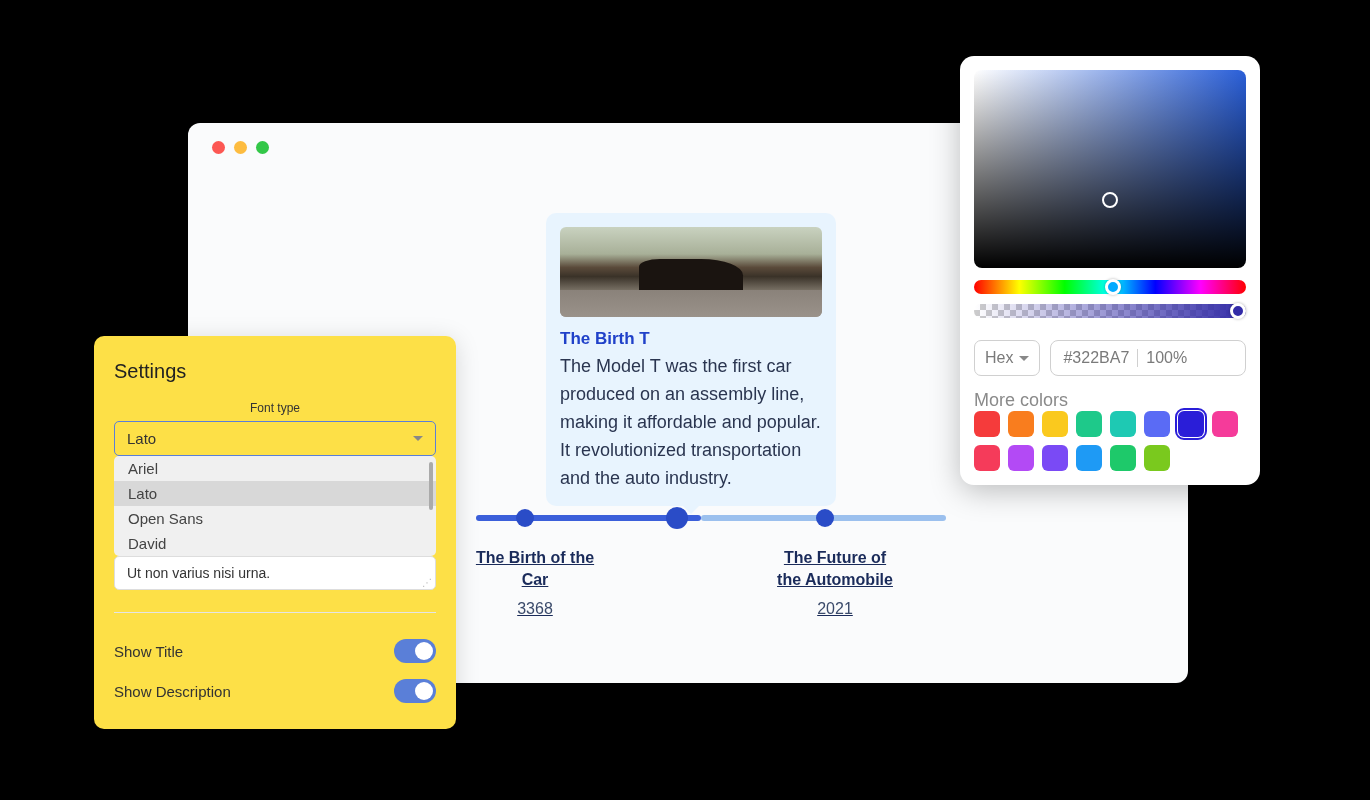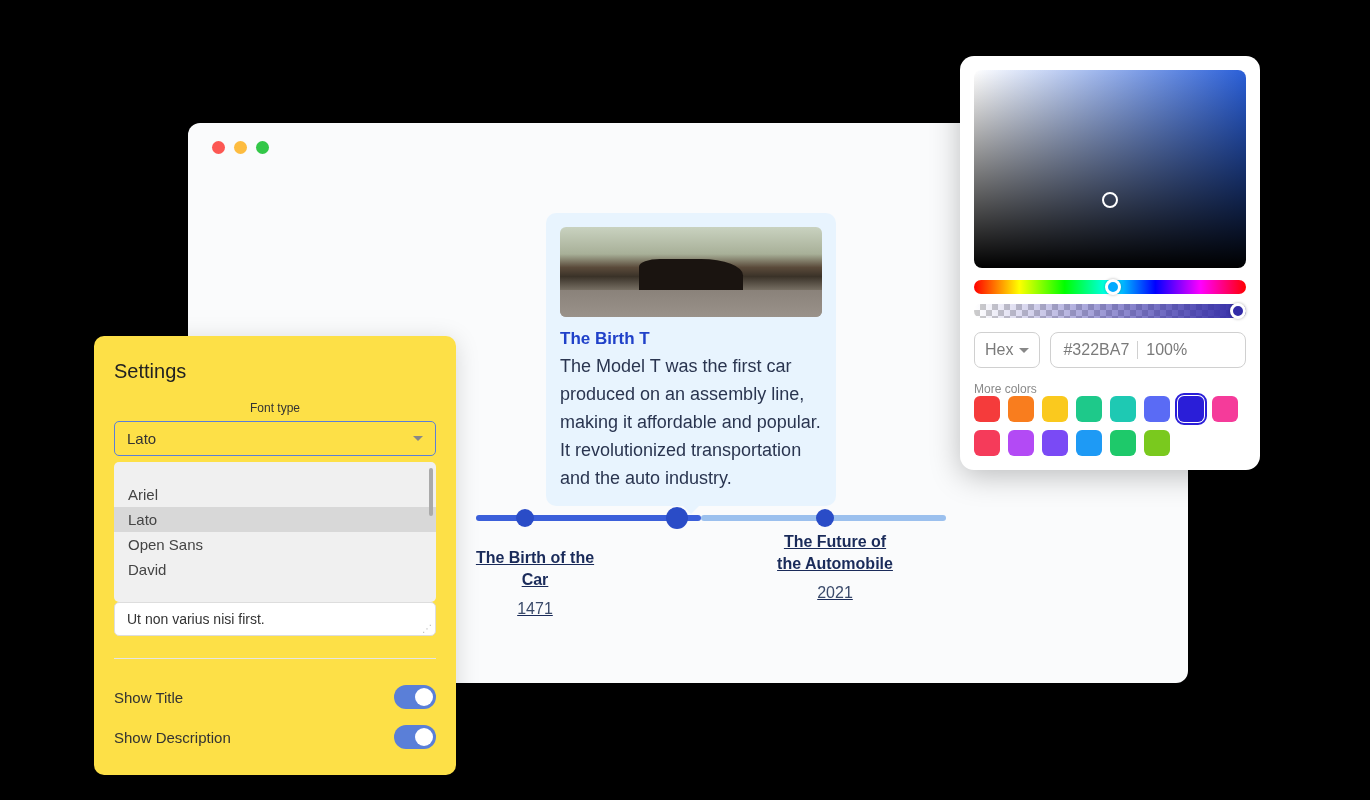--- a/index.html
+++ b/index.html
@@ -80,21 +80,21 @@
     .tl-bar1 { position: absolute; left: 0; width: 225px; height: 6px; top: 2px; background: #3b5fda; border-radius: 3px; }
     .tl-bar2 { position: absolute; left: 225px; width: 245px; height: 6px; top: 2px; background: #9bc0ee; border-radius: 3px; }
     .tl-dot { position: absolute; width: 18px; height: 18px; background: #2a4cc7; border-radius: 50%; top: -4px; }
     .tl-dot.d1 { left: 40px; }
     .tl-dot.d2 { left: 190px; width: 22px; height: 22px; top: -6px; }
     .tl-dot.d3 { left: 340px; }
     
     .tl-label { position: absolute; text-align: center; width: 130px; color: #1a2b5a; font-weight: 700; font-size: 16px; line-height: 1.4; text-decoration: underline; }
     .tl-label.l1 { left: 282px; top: 424px; }
     .tl-label.l2 { left: 432px; top: 424px; }
-    .tl-label.l3 { left: 582px; top: 408px; }
+    .tl-label.l3 { left: 582px; top: 424px; }
     .tl-year { font-weight: 400; color: #3a4a6a; margin-top: 6px; }
     
     .settings-panel {
       position: absolute;
       left: 94px;
       top: 336px;
       width: 362px;
       background: #fde047;
       border-radius: 10px;
       padding: 24px 20px 18px;
@@ -110,22 +110,21 @@
       justify-content: space-between;
       align-items: center;
       font-size: 15px;
       color: #333;
       cursor: pointer;
     }
     .chevron { width: 0; height: 0; border-left: 5px solid transparent; border-right: 5px solid transparent; border-top: 5px solid #888; }
     .dropdown {
       background: #f0f0f0;
       border-radius: 5px;
-      margin-top: 6px;
-      padding: 20px 0;
+      padding: 0 0;
       position: relative;
     }
     .dropdown-scrollbar {
       position: absolute;
       right: 3px;
       top: 6px;
       width: 4px;
       height: 48px;
       background: #aaa;
       border-radius: 2px;
@@ -220,21 +219,21 @@
     .alpha-thumb {
       position: absolute;
       width: 16px; height: 16px;
       border: 3px solid #fff;
       background: #322ba7;
       border-radius: 50%;
       top: -1px;
       right: 0;
       box-shadow: 0 0 3px rgba(0,0,0,0.3);
     }
-    .hex-row { display: flex; gap: 10px; margin-top: 14px; }
+    .hex-row { display: flex; gap: 10px; margin-top: 22px; }
     .hex-select {
       border: 1px solid #d0d0d0;
       border-radius: 7px;
       padding: 8px 10px;
       display: flex;
       align-items: center;
       gap: 6px;
       font-size: 16px;
       color: #7a7a7a;
       cursor: pointer;
@@ -244,21 +243,21 @@
       border: 1px solid #d0d0d0;
       border-radius: 8px;
       padding: 8px 12px;
       display: flex;
       align-items: center;
       font-size: 16px;
       color: #7a7a7a;
       gap: 8px;
     }
     .hex-divider { width: 1px; height: 18px; background: #d0d0d0; }
-    .more-label { color: #8a8a8a; font-size: 12px; margin-top: 14px; }
+    .more-label { color: #8a8a8a; font-size: 18px; margin-top: 14px; }
     .swatch-grid { display: flex; flex-wrap: wrap; gap: 8px; }
     .swatch { width: 26px; height: 26px; border-radius: 6px; cursor: pointer; }
     .swatch.selected { outline: 2px solid #2a1ed8; outline-offset: 1px; }
   </style>
 </head>
 <body>
 
 <div class="main-window">
   <div class="traffic-lights">
     <div class="traffic-light tl-red"></div>
@@ -276,21 +275,21 @@
   <div class="timeline">
     <div class="tl-bar1"></div>
     <div class="tl-bar2"></div>
     <div class="tl-dot d1"></div>
     <div class="tl-dot d2"></div>
     <div class="tl-dot d3"></div>
   </div>
 
   <div class="tl-label l1">
     <div>The Birth of the Car</div>
-    <div class="tl-year">1471</div>
+    <div class="tl-year">3368</div>
   </div>
   <div class="tl-label l3">
     <div>The Future of the Automobile</div>
     <div class="tl-year">2021</div>
   </div>
 </div>
 
 <div class="settings-panel">
   <div class="settings-title">Settings</div>
   <div class="field-label">Font type</div>
@@ -299,21 +298,21 @@
     <span class="chevron"></span>
   </div>
   <div class="dropdown">
     <div class="dropdown-scrollbar"></div>
     <div class="dropdown-item">Ariel</div>
     <div class="dropdown-item selected">Lato</div>
     <div class="dropdown-item">Open Sans</div>
     <div class="dropdown-item">David</div>
   </div>
   <div class="textarea-box">
-    <span>Ut non varius nisi first.</span>
+    <span>Ut non varius nisi urna.</span>
     <span class="resize-handle">⋰</span>
   </div>
   <div class="divider"></div>
   <div class="toggle-row">
     <span class="toggle-label">Show Title</span>
     <div class="toggle"></div>
   </div>
   <div class="toggle-row">
     <span class="toggle-label">Show Description</span>
     <div class="toggle"></div>

